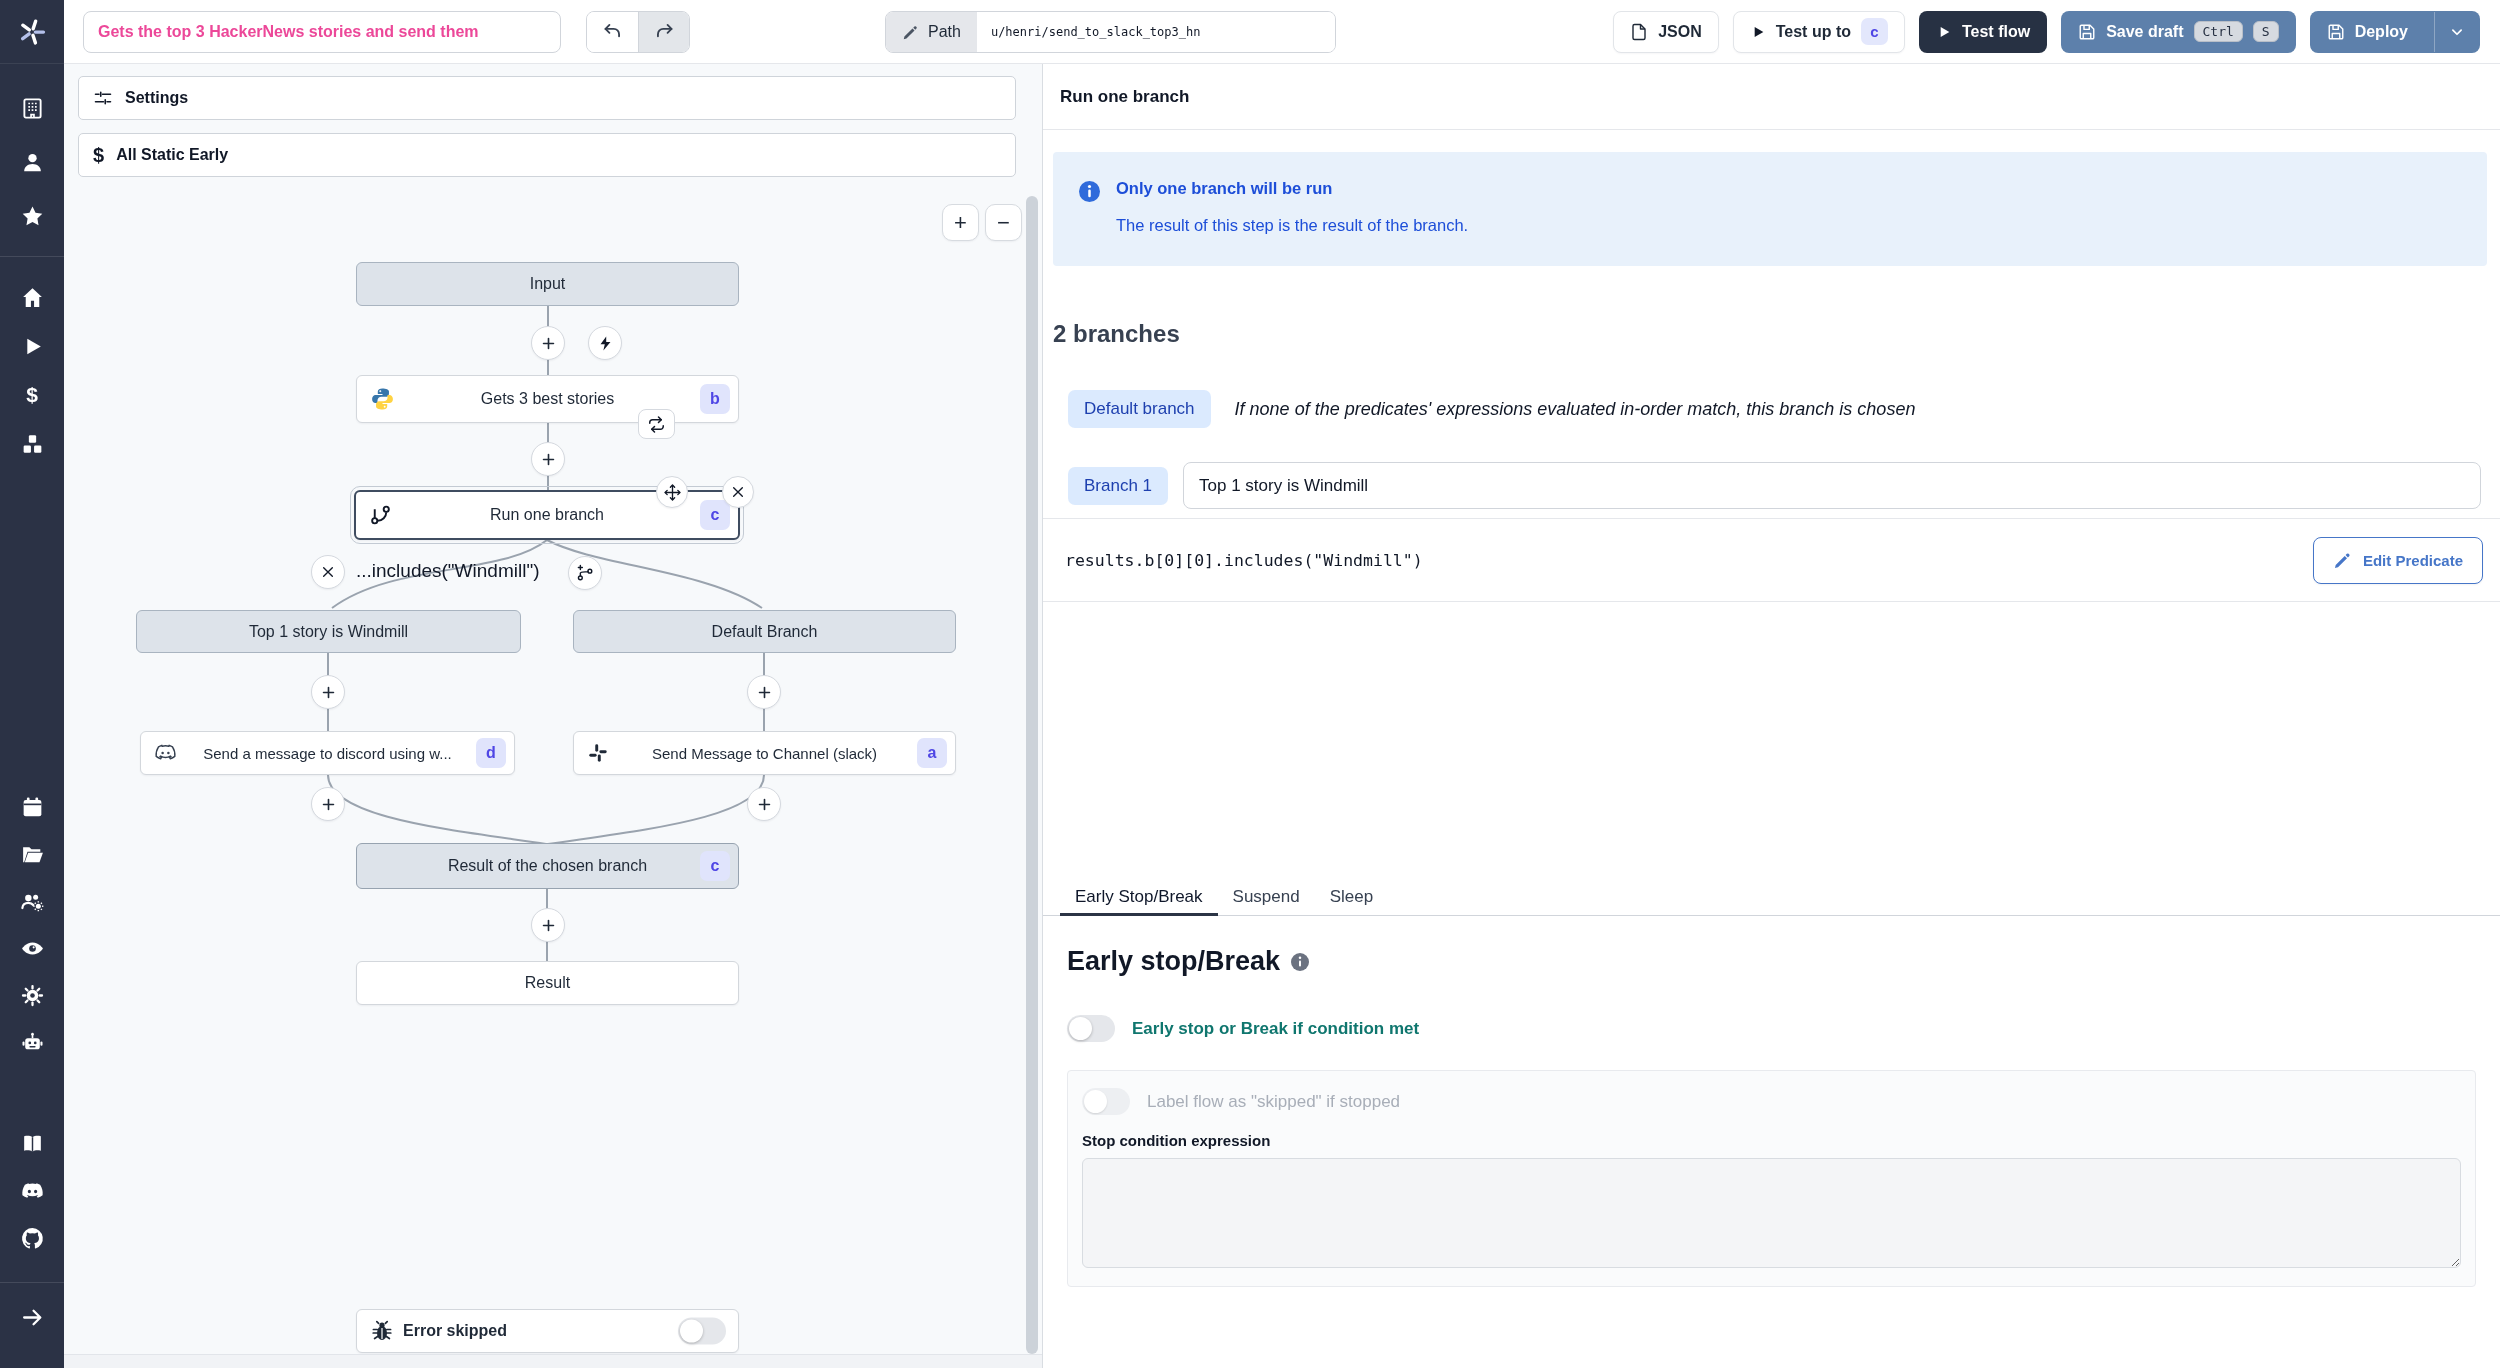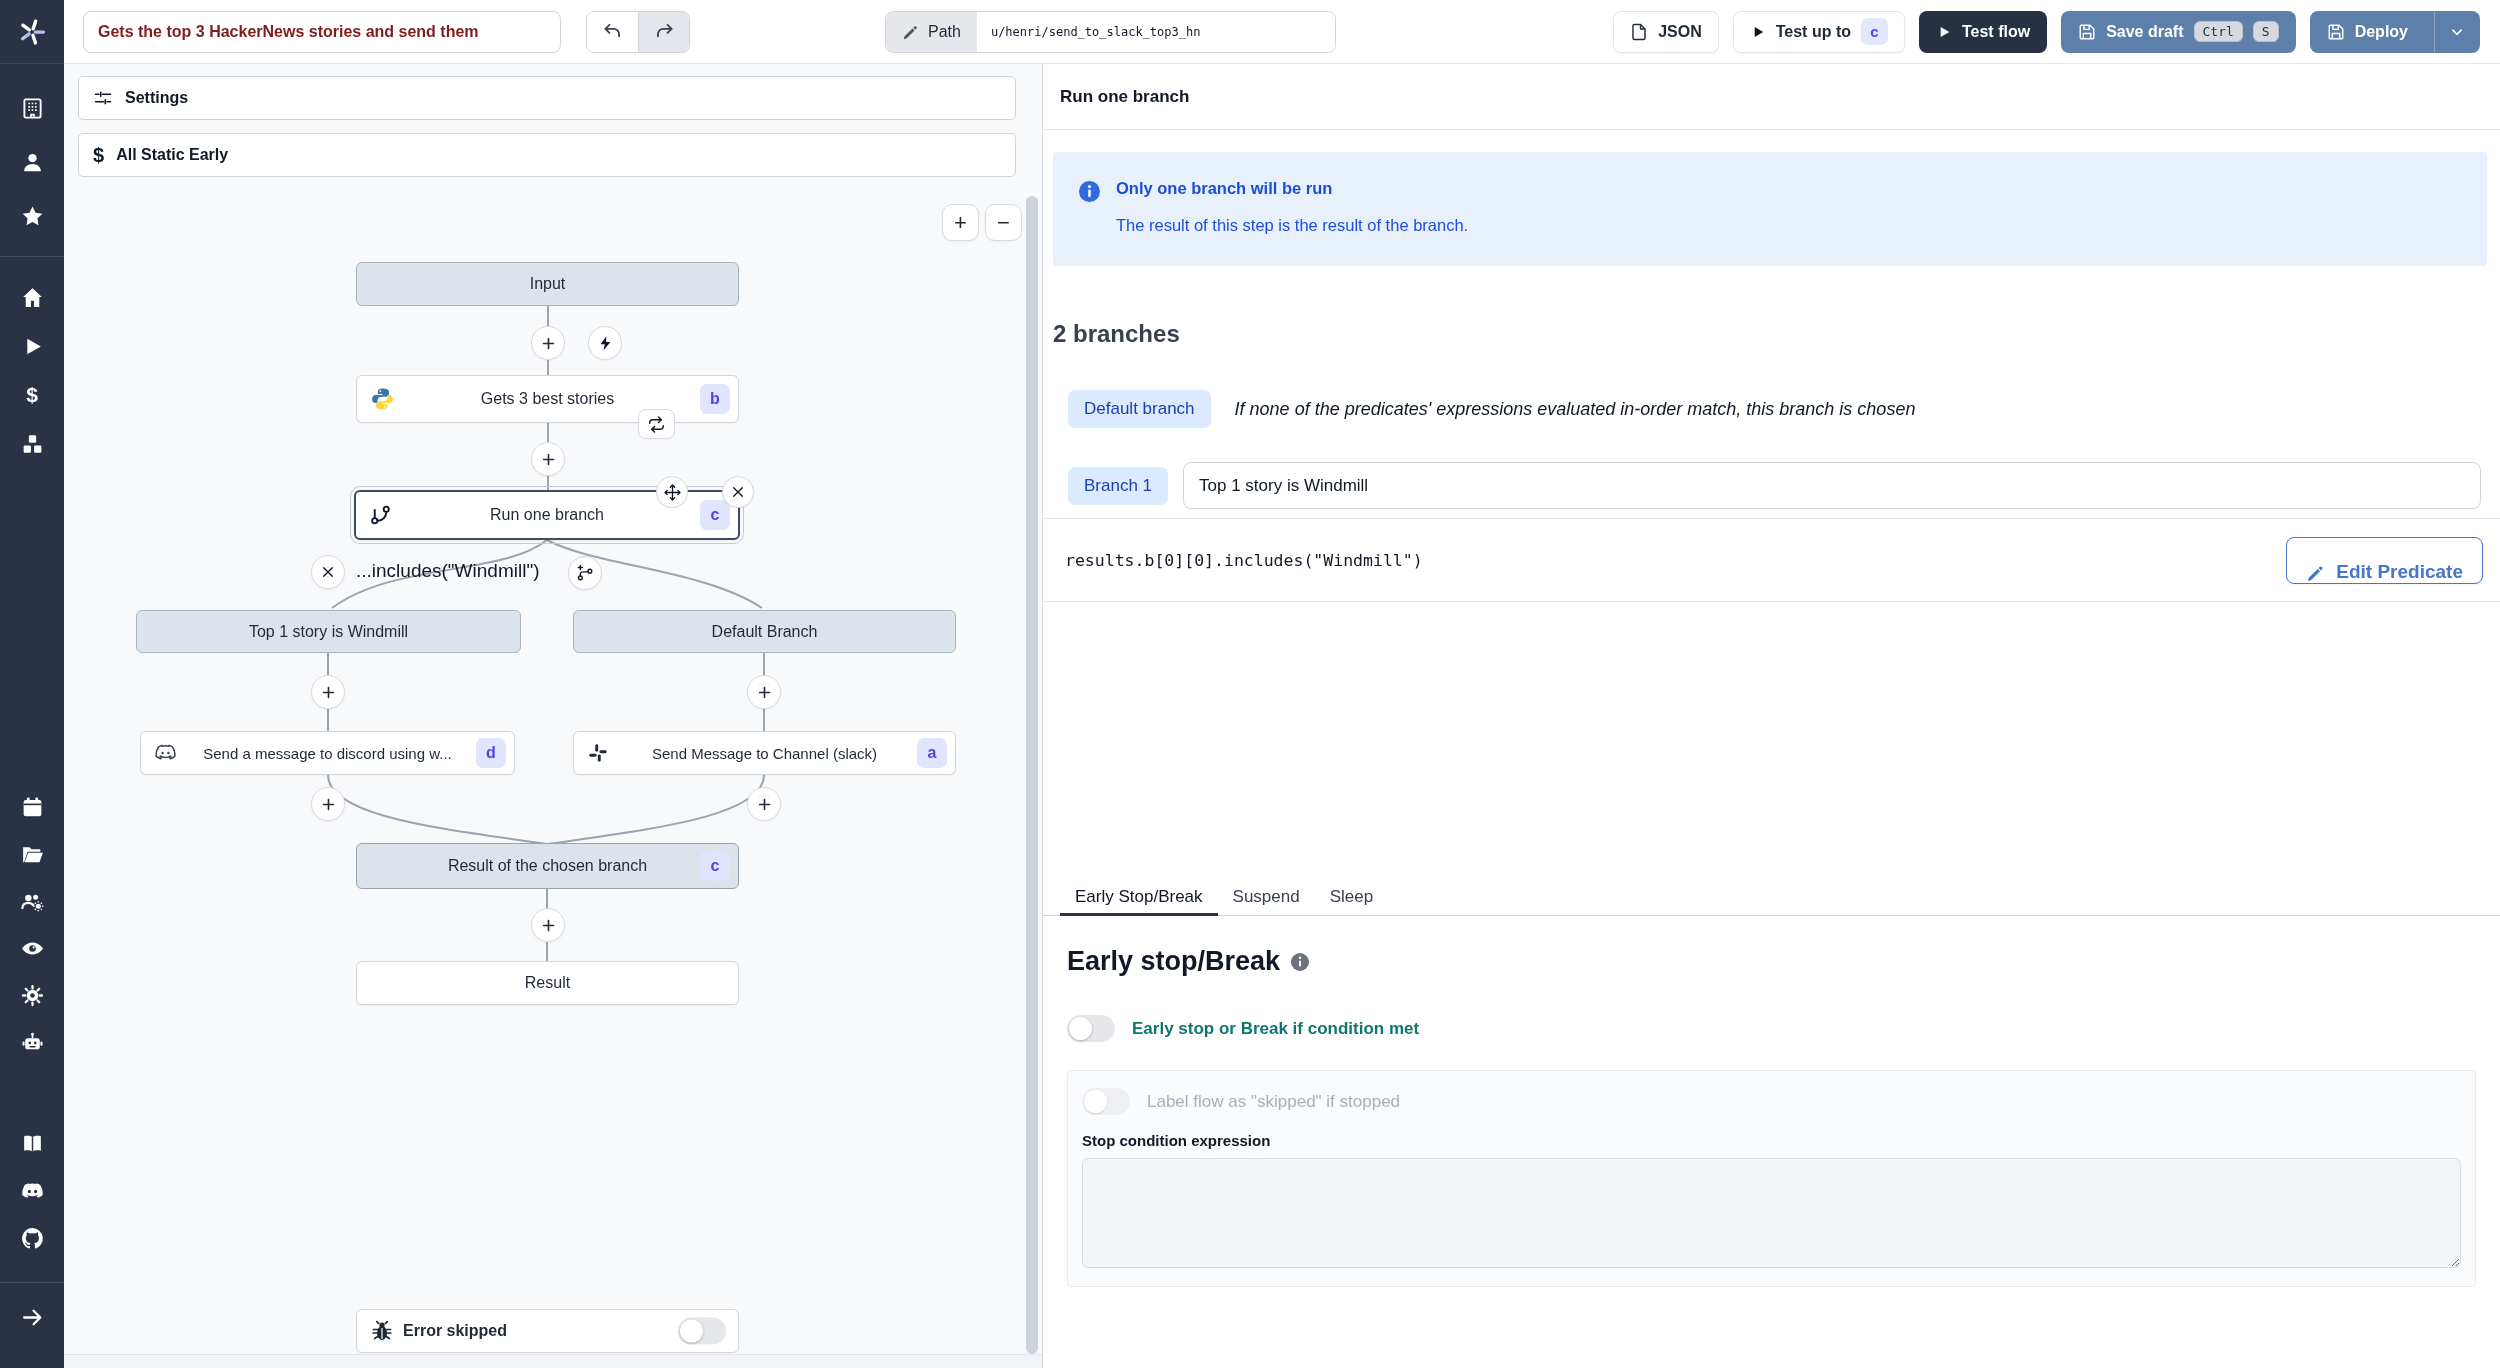--- a/index.html
+++ b/index.html
@@ -10,21 +10,21 @@
   
   .rail { position:absolute; left:0; top:0; width:64px; height:100%; background:#2b3245; display:flex; flex-direction:column; align-items:center; z-index:30; }
   .rail-logo { width:64px; height:64px; display:flex; align-items:center; justify-content:center; border-bottom:1px solid rgba(255,255,255,.08); }
   .rail-icon { width:36px; height:36px; display:flex; align-items:center; justify-content:center; border-radius:8px; cursor:pointer; }
   .rail-icon svg { width:25px; height:25px; }
   .rail-div { width:64px; border-top:1px solid rgba(255,255,255,.12); margin-top:22px; }
   .dollar-glyph { font-size:21px; font-weight:700; color:#fff; }
 
   
   .topbar { position:absolute; left:64px; top:0; right:0; height:64px; background:#fff; border-bottom:1px solid #e5e7eb; display:flex; align-items:center; padding:0 20px 0 19px; z-index:20; }
-  .title-input { width:478px; height:42px; border:1px solid #d1d5db; border-radius:8px; padding:0 14px; font-size:16px; font-weight:700; color:#7f1d1d; font-family:"Liberation Sans",sans-serif; }
+  .title-input { width:478px; height:42px; border:1px solid #d1d5db; border-radius:8px; padding:0 14px; font-size:16px; font-weight:700; color:#ec4899; font-family:"Liberation Sans",sans-serif; }
   .undo-redo { display:flex; height:42px; border:1px solid #d1d5db; border-radius:8px; overflow:hidden; margin-left:25px; background:#fff; }
   .undo-redo button { width:51px; height:100%; background:#fff; border:none; display:flex; align-items:center; justify-content:center; cursor:pointer; }
   .undo-redo .redo { background:#e3e6ea; border-left:1px solid #d1d5db; }
   .path-group { position:absolute; left:821px; top:11px; height:42px; display:flex; border:1px solid #d1d5db; border-radius:8px; overflow:hidden; background:#fff; }
   .path-chip { background:#e5e7eb; display:flex; align-items:center; gap:9px; padding:0 16px; font-size:16px; color:#1f2937; }
   .path-input { width:358px; border:none; padding:0 14px; font-family:"DejaVu Sans Mono",monospace; font-size:12px; color:#111827; }
   .tb-right { margin-left:auto; display:flex; align-items:center; gap:14px; }
   .btn { height:42px; display:flex; align-items:center; gap:10px; border-radius:8px; padding:0 16px; font-size:16px; font-weight:700; cursor:pointer; border:1px solid transparent; background:#fff; font-family:"Liberation Sans",sans-serif; }
   .btn-outline { border-color:#e2e5e9; color:#1f2937; box-shadow:0 1px 2px rgba(16,24,40,.04); }
   .btn-dark { background:#273143; color:#fff; }
@@ -65,21 +65,21 @@
   .info-title { color:#1d4ed8; font-weight:700; font-size:16.5px; }
   .info-body { color:#1d4ed8; font-size:16.5px; margin-top:18px; }
   .branches-heading { margin:54px 0 0 10px; font-size:24px; font-weight:700; color:#374151; }
   .row-default { margin:42px 0 0 25px; display:flex; align-items:center; gap:24px; }
   .badge-blue { background:#dbeafe; color:#1e40af; font-size:17px; padding:9px 16px; border-radius:7px; white-space:nowrap; cursor:pointer; }
   .default-desc { font-style:italic; font-size:18px; color:#111827; }
   .row-branch1 { margin:34px 19px 0 25px; display:flex; align-items:center; gap:15px; }
   .branch1-input { flex:1; height:47px; border:1px solid #d1d5db; border-radius:8px; padding:0 15px; font-size:17px; color:#111827; font-family:"Liberation Sans",sans-serif; }
   .predicate-row { margin-top:9px; border-top:1px solid #e5e7eb; border-bottom:1px solid #e5e7eb; height:84px; display:flex; align-items:center; justify-content:space-between; padding:0 17px 0 22px; }
   .predicate-code { font-family:"DejaVu Sans Mono",monospace; font-size:16.5px; color:#111827; }
-  .btn-edit { display:flex; align-items:flex-end; gap:11px; height:47px; padding:0 19px; background:#fff; border:1px solid #4676c8; border-radius:8px; color:#4676c8; font-size:19px; font-weight:700; cursor:pointer; box-shadow:0 1px 2px rgba(16,24,40,.05); }
+  .btn-edit { display:flex; align-items:center; gap:11px; height:47px; padding:0 19px; background:#fff; border:1px solid #4676c8; border-radius:8px; color:#4676c8; font-size:15px; font-weight:700; cursor:pointer; box-shadow:0 1px 2px rgba(16,24,40,.05); }
   .bottom-block { position:absolute; left:0; right:0; top:814px; }
   .tabs { display:flex; border-bottom:1px solid #d1d5db; padding-left:17px; height:38px; }
   .tab { padding:0 15px; font-size:17px; color:#374151; display:flex; align-items:center; position:relative; cursor:pointer; }
   .tab--active { color:#0f172a; }
   .tab--active::after { content:""; position:absolute; left:0; right:0; bottom:-1px; height:3px; background:#2b3445; }
   .early { padding:0 24px; }
   .early-heading { margin-top:30px; font-size:27px; font-weight:800; color:#111827; display:flex; align-items:center; gap:11px; }
   .toggle-row { margin-top:38px; display:flex; align-items:center; gap:17px; }
   .toggle-label { font-size:17px; font-weight:600; color:#0f766e; }
   .toggle-label.off { color:#a8aeb8; font-weight:400; }

